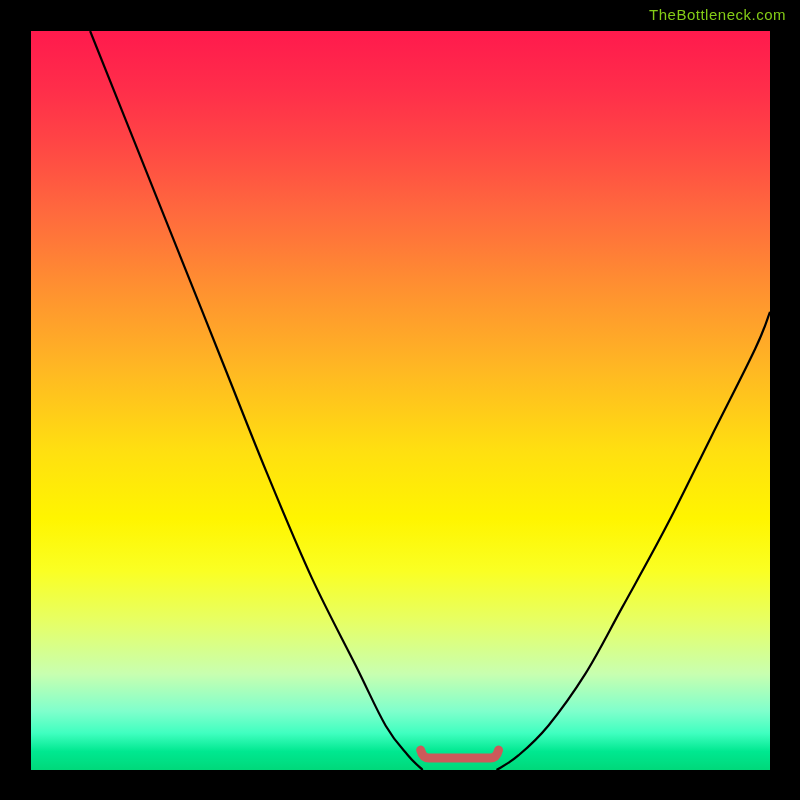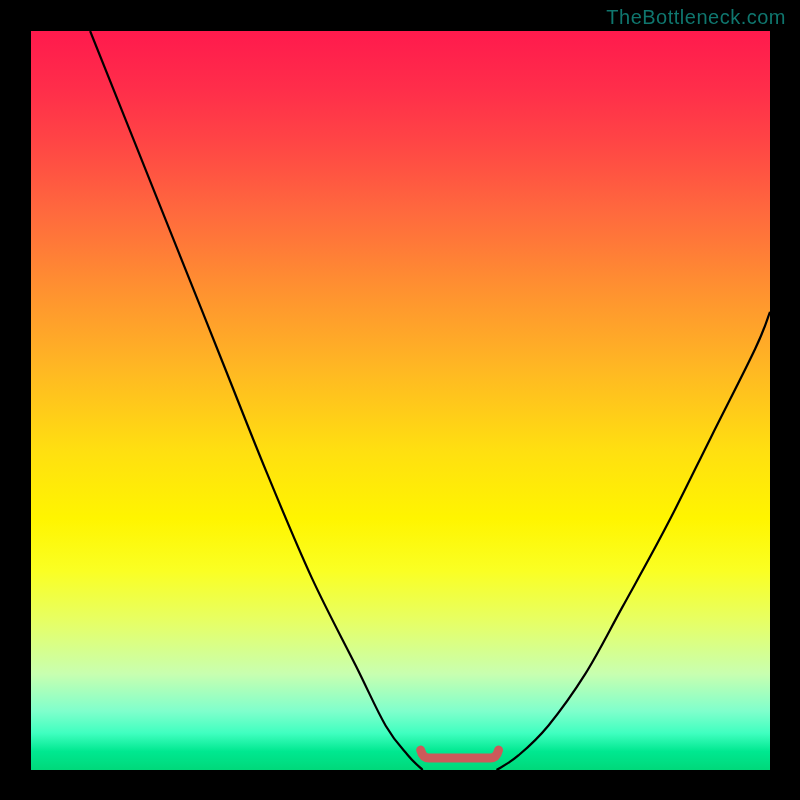--- a/index.html
+++ b/index.html
@@ -8,22 +8,22 @@
     height: 800px;
     background: #000;
     position: relative;
     font-family: Arial, sans-serif;
     overflow: hidden;
   }
   .watermark {
     position: absolute;
     top: 6px;
     right: 14px;
-    color: #0f766e;
-    font-size: 20px;
+    color: #84cc16;
+    font-size: 15px;
     font-weight: 500;
     z-index: 10;
     letter-spacing: 0.5px;
   }
   .plot-area {
     position: absolute;
     left: 31px;
     top: 31px;
     width: 739px;
     height: 739px;

